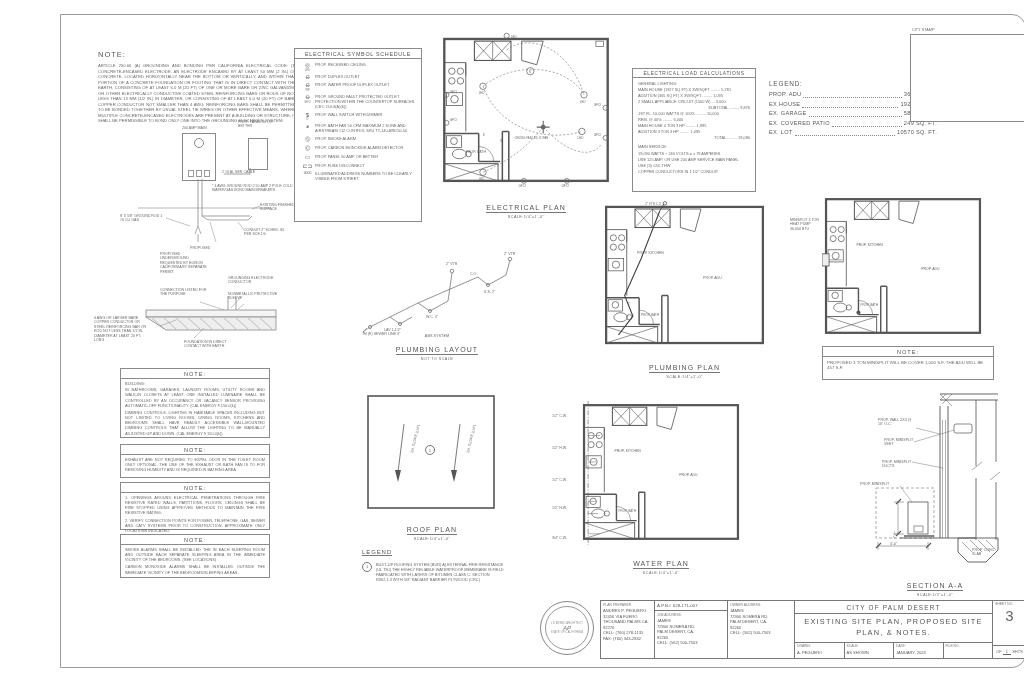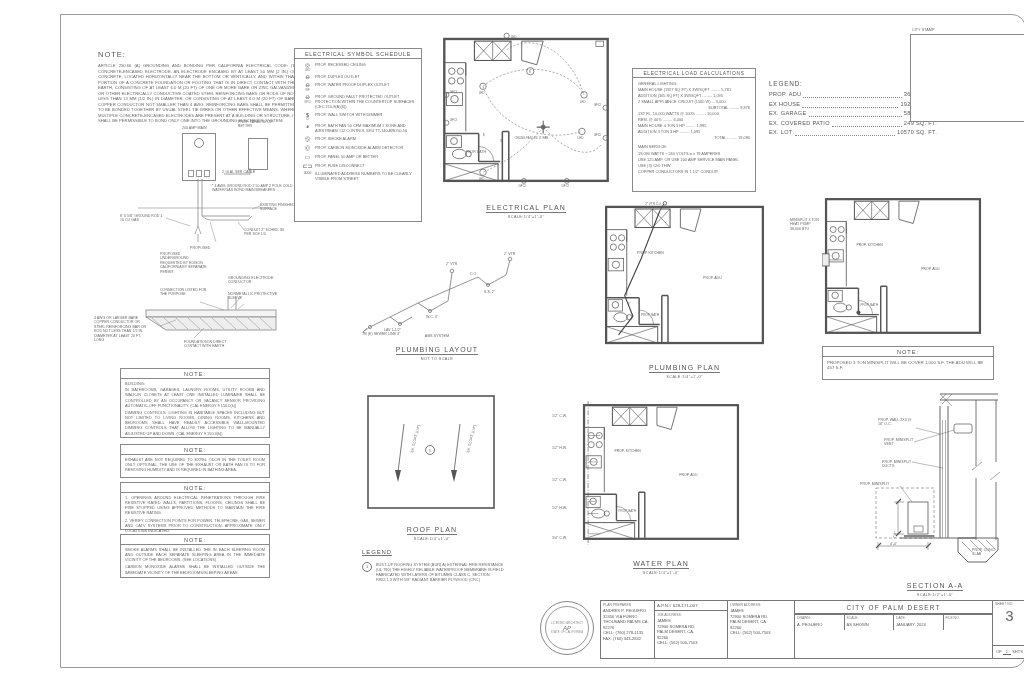--- a/index.html
+++ b/index.html
@@ -559,20 +559,21 @@
     <div class="col" style="width:67px;">
       <div class="hd">OWNER ADDRESS:</div>
       <div class="ln">JAMES</div>
       <div class="ln">72900 SOMERA RD.</div>
       <div class="ln">PALM DESERT, CA.</div>
       <div class="ln">92260</div>
       <div class="ln">CELL: (562) 500-7503</div>
     </div>
     <div class="col tb-city" style="width:198px;">
       <div class="cityhd">CITY OF PALM DESERT</div>
+      <div class="shtitle">EXISTING SITE PLAN, PROPOSED SITE PLAN, &amp; NOTES.</div>
       <div class="botrow">
         <div>
             <div class="hd">DRAWN:</div>
             <div class="ln">A. PEGUERO</div>
           </div>
         <div>
             <div class="hd">SCALE:</div>
             <div class="ln">AS SHOWN</div>
           </div>
         <div>

